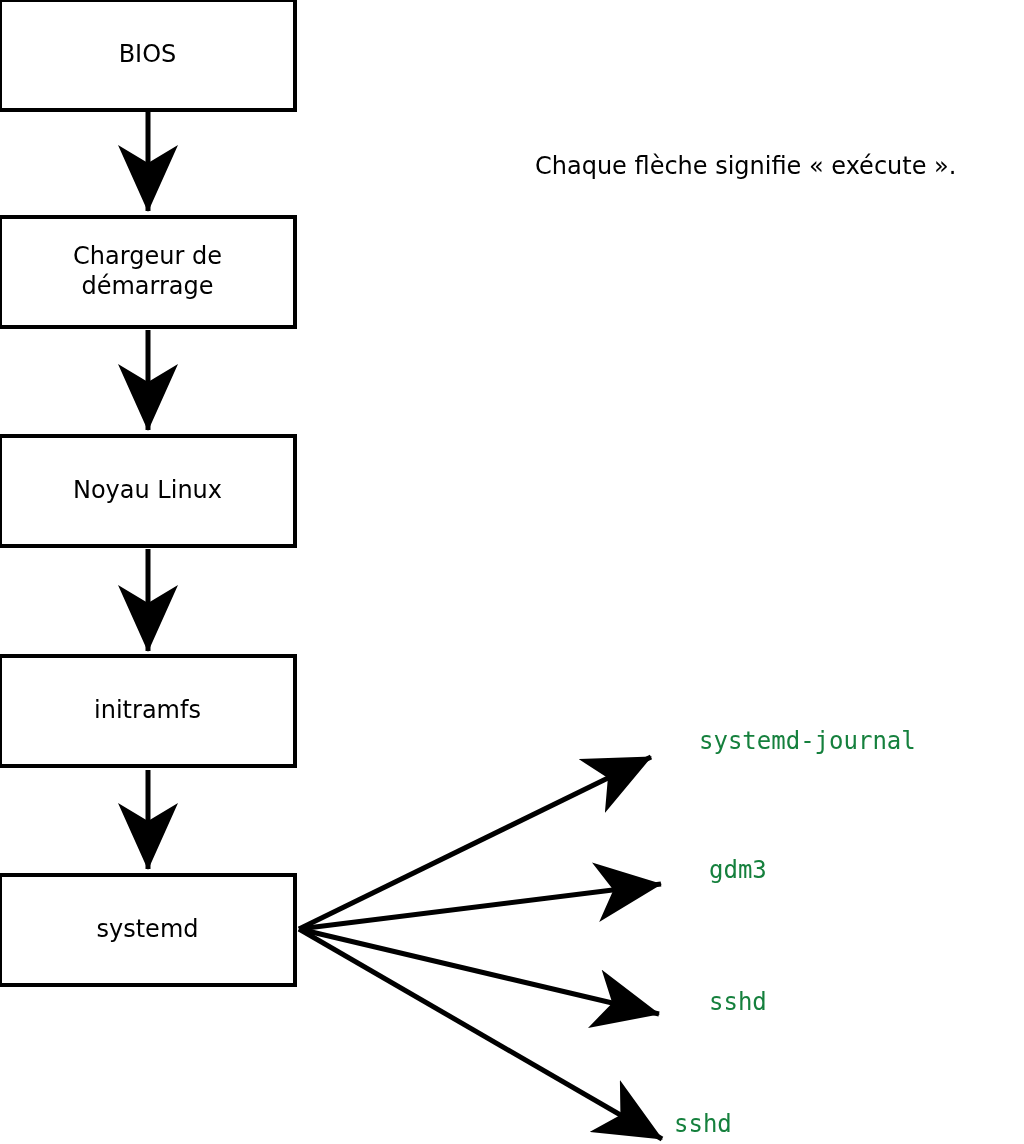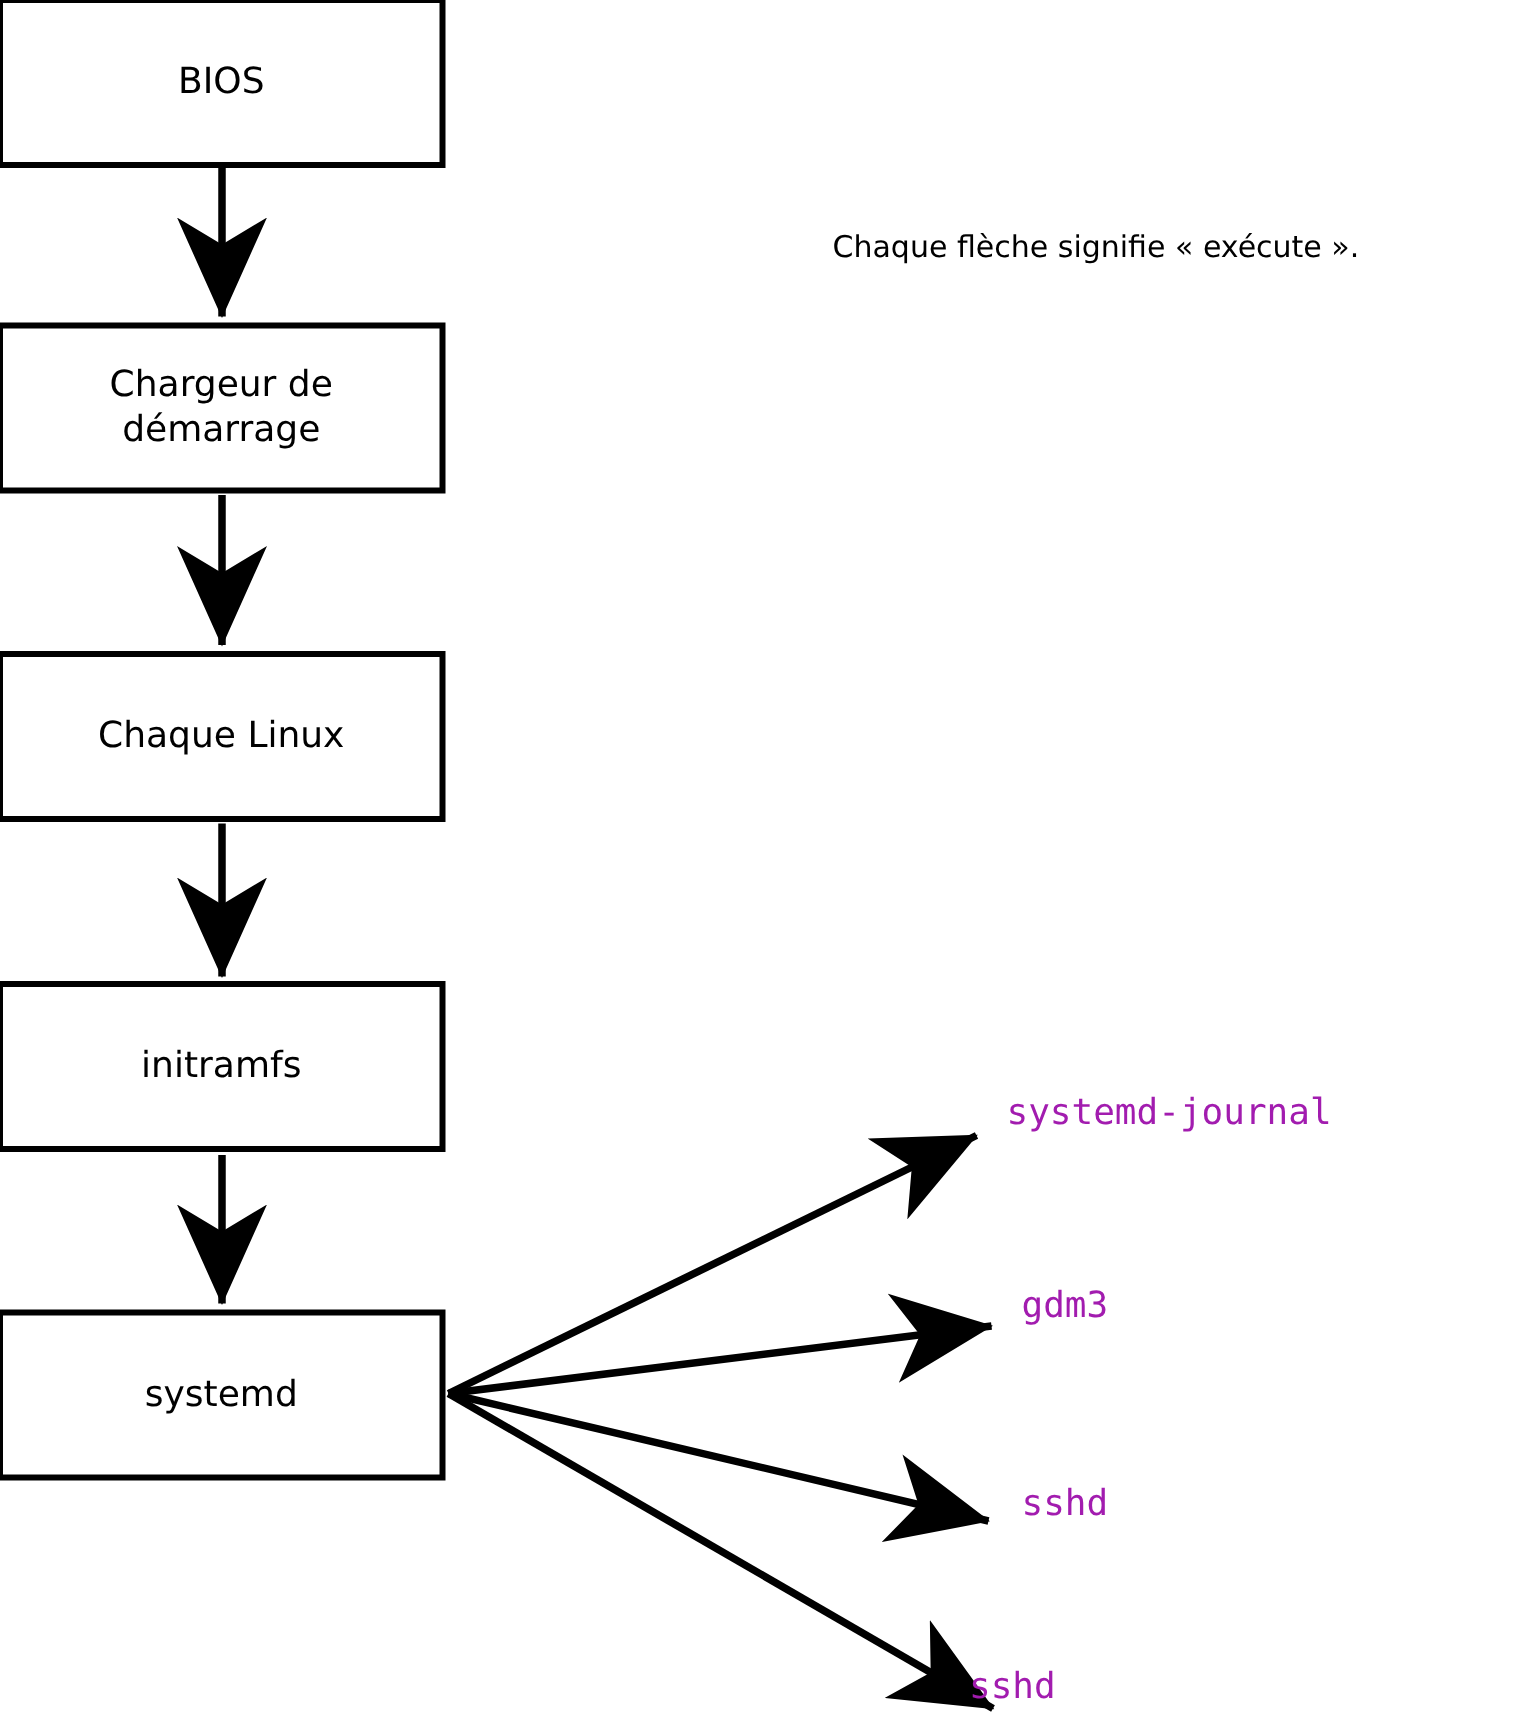--- a/index.html
+++ b/index.html
@@ -41,33 +41,33 @@
     font-family: "DejaVu Sans", "Liberation Sans", sans-serif;
     font-size: 24px;
     line-height: 1.24;
     color: #000000;
     white-space: pre-line;
     letter-spacing: 0px;
   }
   .annotation {
     position: absolute;
     font-family: "DejaVu Sans", "Liberation Sans", sans-serif;
-    font-size: 20px;
+    font-size: 24px;
     line-height: 1.2;
     color: #000000;
     white-space: nowrap;
-    margin-left: 20px;
   }
   .leaf-label {
     position: absolute;
     font-family: "DejaVu Sans Mono", "Liberation Mono", monospace;
     font-size: 24px;
     line-height: 1.2;
-    color: #a21caf;
+    color: #15803d;
     white-space: nowrap;
+    margin-left: 28px;
   }
 </style>
 </head>
 <body>
 
 <div id="canvas">
 
   <svg id="diagram-svg" viewBox="0 0 1024 1144" xmlns="http://www.w3.org/2000/svg">
     <defs>
 
@@ -94,21 +94,21 @@
   <div class="node-box" style="left:-2px; top:-2px; width:299px; height:114px;">
     <span class="node-label">BIOS</span>
   </div>
 
   <div class="node-box" style="left:-2px; top:215px; width:299px; height:114px;">
     <span class="node-label">Chargeur de
 démarrage</span>
   </div>
 
   <div class="node-box" style="left:-2px; top:434px; width:299px; height:114px;">
-    <span class="node-label">Chaque Linux</span>
+    <span class="node-label">Noyau Linux</span>
   </div>
 
   <div class="node-box" style="left:-2px; top:654px; width:299px; height:114px;">
     <span class="node-label">initramfs</span>
   </div>
 
   <div class="node-box" style="left:-2px; top:873px; width:299px; height:114px;">
     <span class="node-label">systemd</span>
   </div>
 

